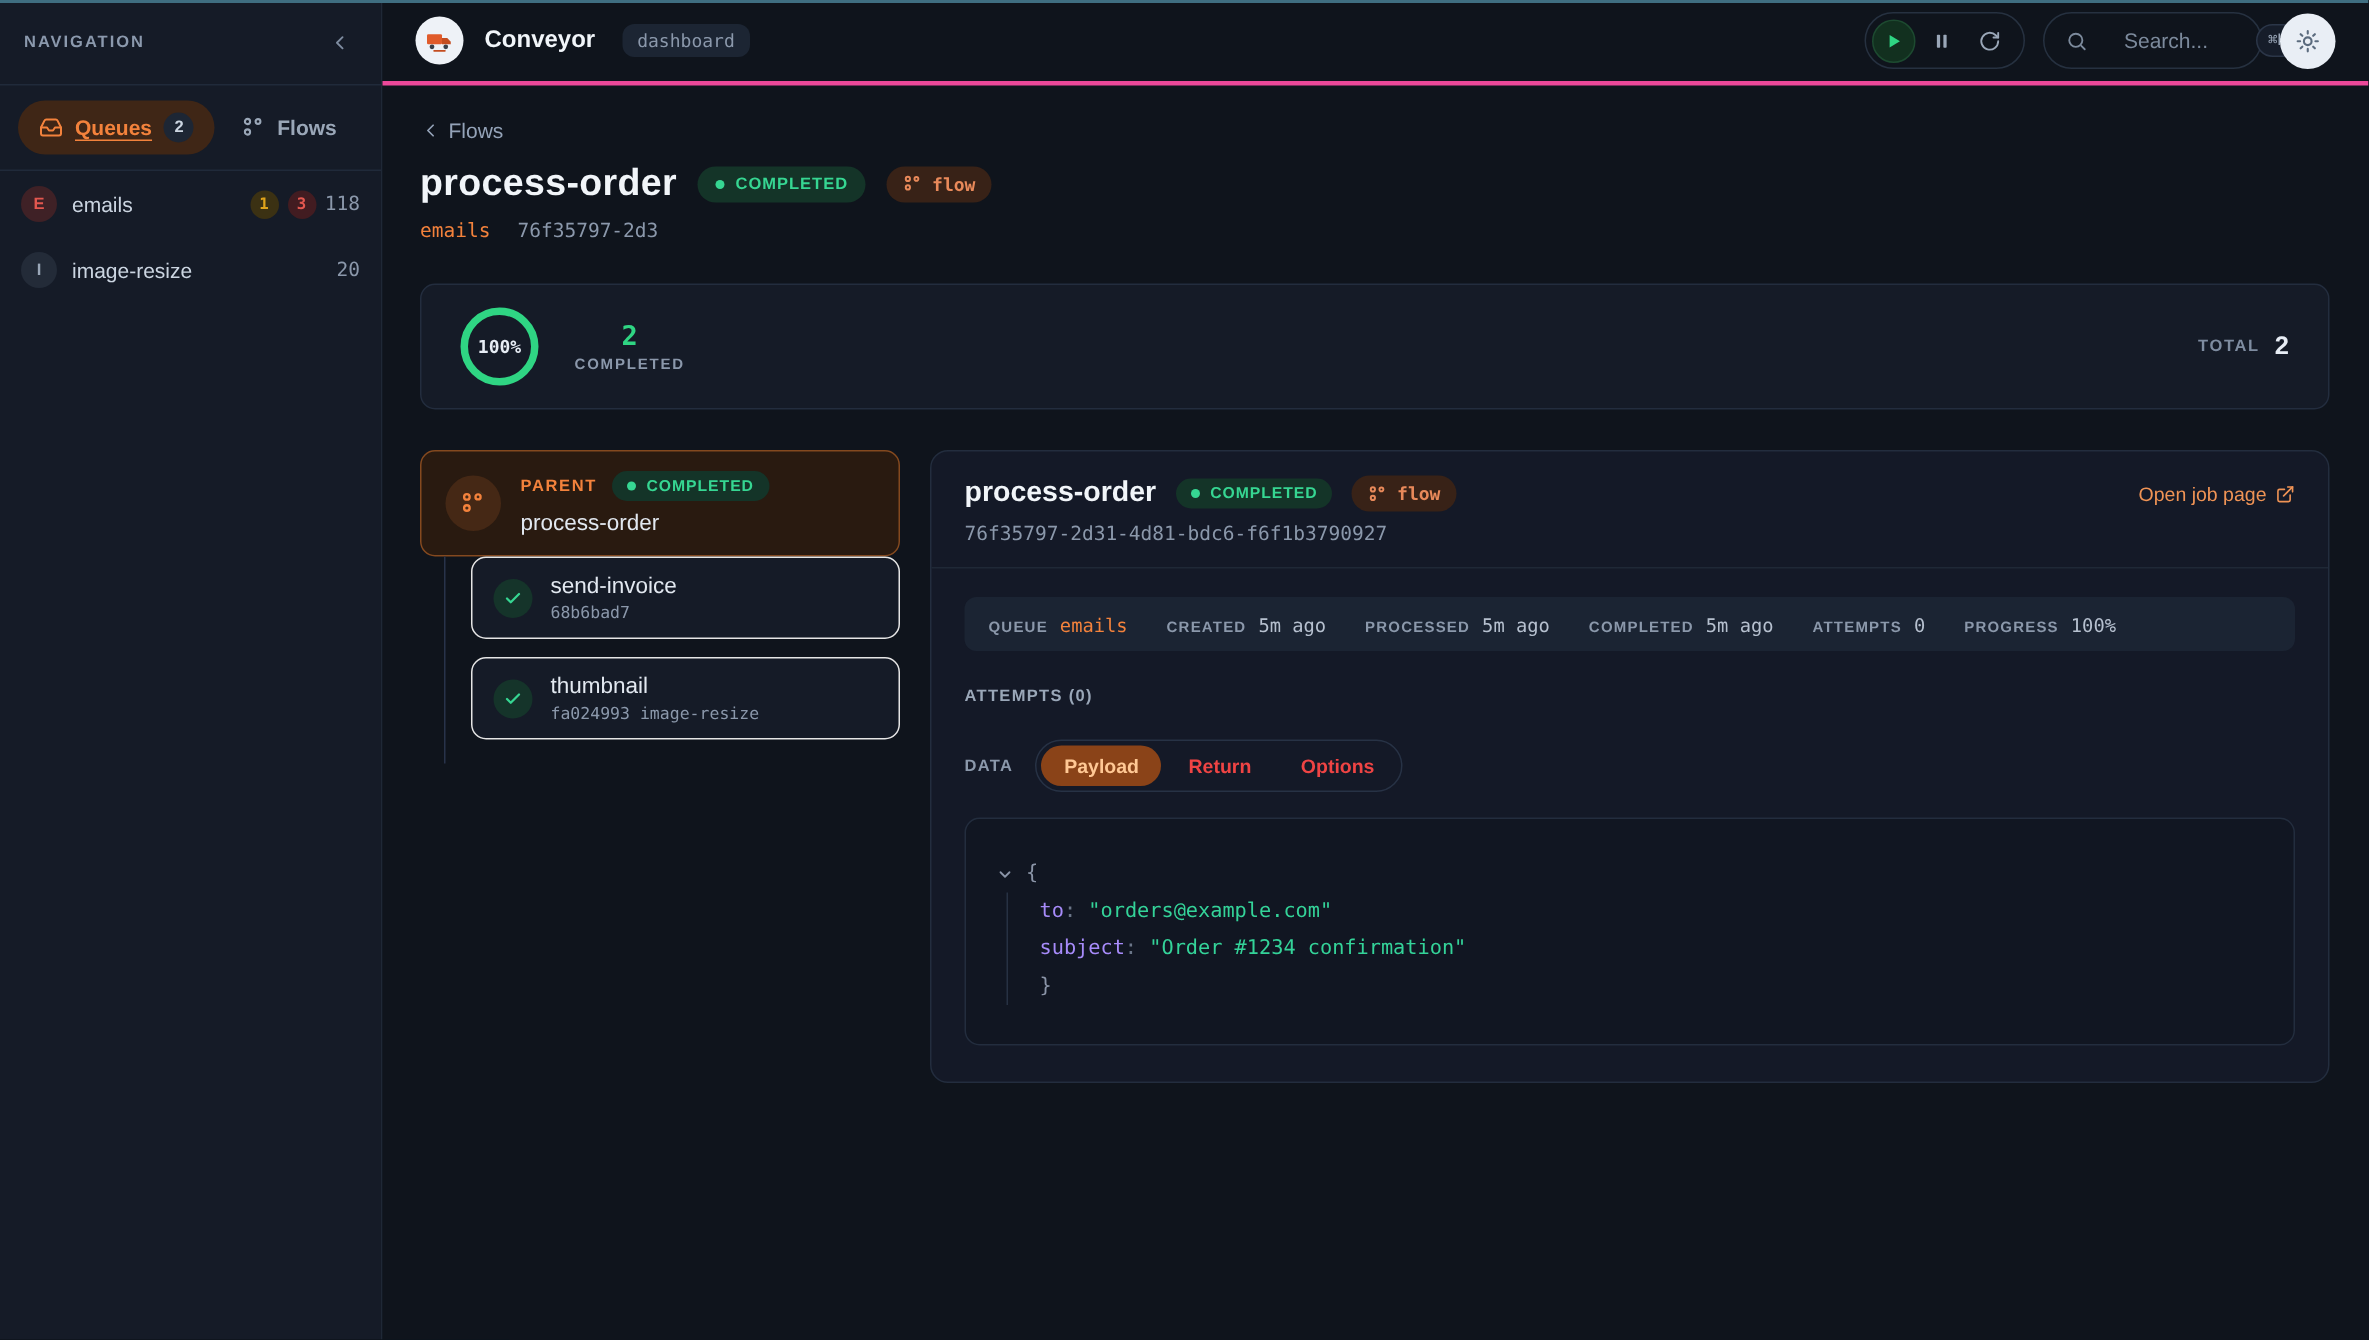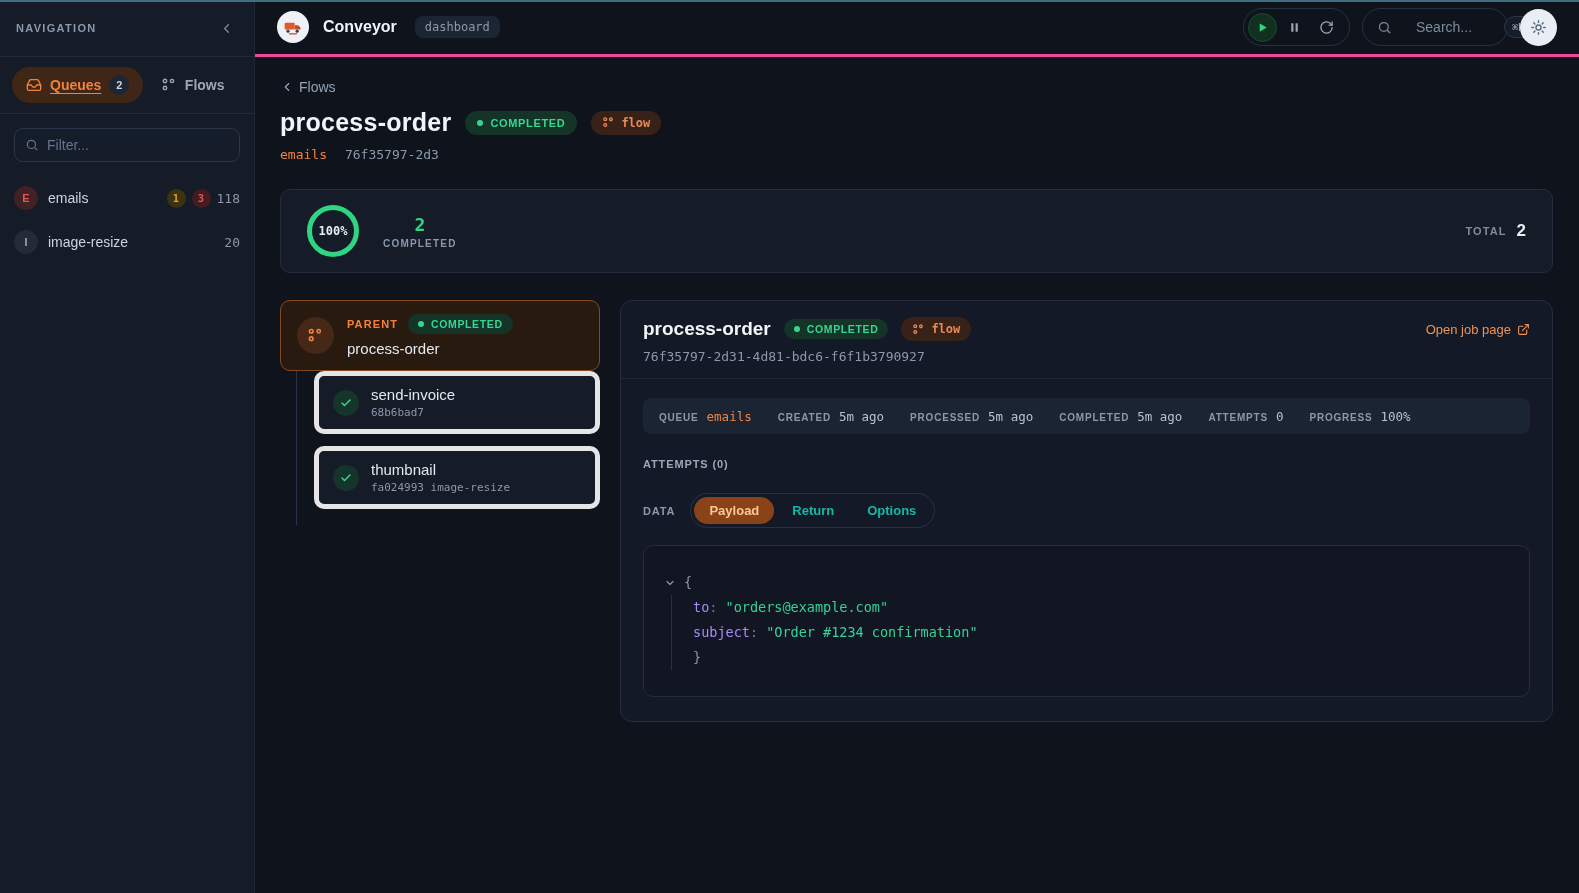--- a/index.html
+++ b/index.html
@@ -173,21 +173,21 @@
     display:flex; align-items:center; justify-content:center;
   }
   .parent-top { display:flex; align-items:center; gap:10px; margin-bottom:6px; }
   .parent-label { font-size:11px; font-weight:bold; letter-spacing:.1em; color:#f3823c; }
   .badge-completed.sm { padding:4px 10px; font-size:10.5px; }
   .parent-name { font-size:15px; color:#e2e8f0; }
 
   .children-wrap { margin-left:16px; border-left:1px solid #28334a; padding-left:17px; padding-bottom:4px; }
   .children-label { font-size:11px; font-weight:bold; letter-spacing:.08em; color:#8b99ad; padding:15px 0 11px; }
   .child-card {
-    background:#151b27; border:5px solid #e5e5e5; border-radius:10px;
+    background:#151b27; border:1px solid #e5e5e5; border-radius:10px;
     padding:10px 14px; display:flex; gap:12px; align-items:center; cursor:pointer; margin-bottom:12px;
   }
   .check-circle {
     width:26px; height:26px; border-radius:50%; background:#15342a; color:#36d692;
     display:flex; align-items:center; justify-content:center; flex-shrink:0;
   }
   .child-name { font-size:15px; color:#e2e8f0; margin-bottom:3px; }
   .child-meta { font-size:11px; color:#8b98ab; }
 
   
@@ -213,21 +213,21 @@
 
   .attempts-label { font-size:11px; font-weight:bold; letter-spacing:.08em; color:#9aa7b8; margin-bottom:23px; }
 
   .data-row { display:flex; align-items:center; gap:15px; margin-bottom:17px; }
   .data-label { font-size:11px; font-weight:bold; letter-spacing:.08em; color:#8b98ab; }
   .tab-group {
     display:inline-flex; align-items:center; gap:3px;
     border:1px solid #273245; border-radius:999px; padding:3px;
   }
   .data-tab {
-    border:none; background:transparent; color:#14b8a6;
+    border:none; background:transparent; color:#ef4444;
     font-size:13px; font-weight:600; padding:6px 15px; border-radius:999px; cursor:pointer;
     font-family:"Liberation Sans",sans-serif;
   }
   .data-tab.active { background:#8a4318; color:#ffc894; }
 
   .json-card {
     background:#111622; border:1px solid #232d3e; border-radius:10px;
     padding:24px 20px 26px; font-size:13.5px; line-height:25px;
     font-family:"DejaVu Sans Mono",monospace;
   }
@@ -276,31 +276,20 @@
           <svg width="16" height="16" viewBox="0 0 24 24" fill="none" stroke="currentColor" stroke-width="2.1" stroke-linecap="round">
               <circle cx="6" cy="6" r="2.6"></circle>
               <circle cx="6" cy="16.5" r="2.6"></circle>
               <circle cx="16.5" cy="6" r="2.4"></circle>
             </svg>
         </span>
         <span class="tab-label">Flows</span>
       </div>
     </div>
 
-    <div class="sb-filter-wrap">
-      <div class="sb-filter">
-        <span>
-          <svg width="14" height="14" viewBox="0 0 24 24" fill="none" stroke="currentColor" stroke-width="2" stroke-linecap="round">
-              <circle cx="11" cy="11" r="7"></circle>
-              <path d="m20.5 20.5-3.6-3.6"></path>
-            </svg>
-        </span>
-        <input type="text" placeholder="Filter..." style="">
-      </div>
-    </div>
 
     <div class="queue-row">
       <span class="q-avatar red">E</span>
       <span class="q-name">emails</span>
       <span class="q-right">
         <span class="pill-badge warn">1</span>
         <span class="pill-badge danger">3</span>
         <span class="q-count mono">118</span>
       </span>
     </div>

